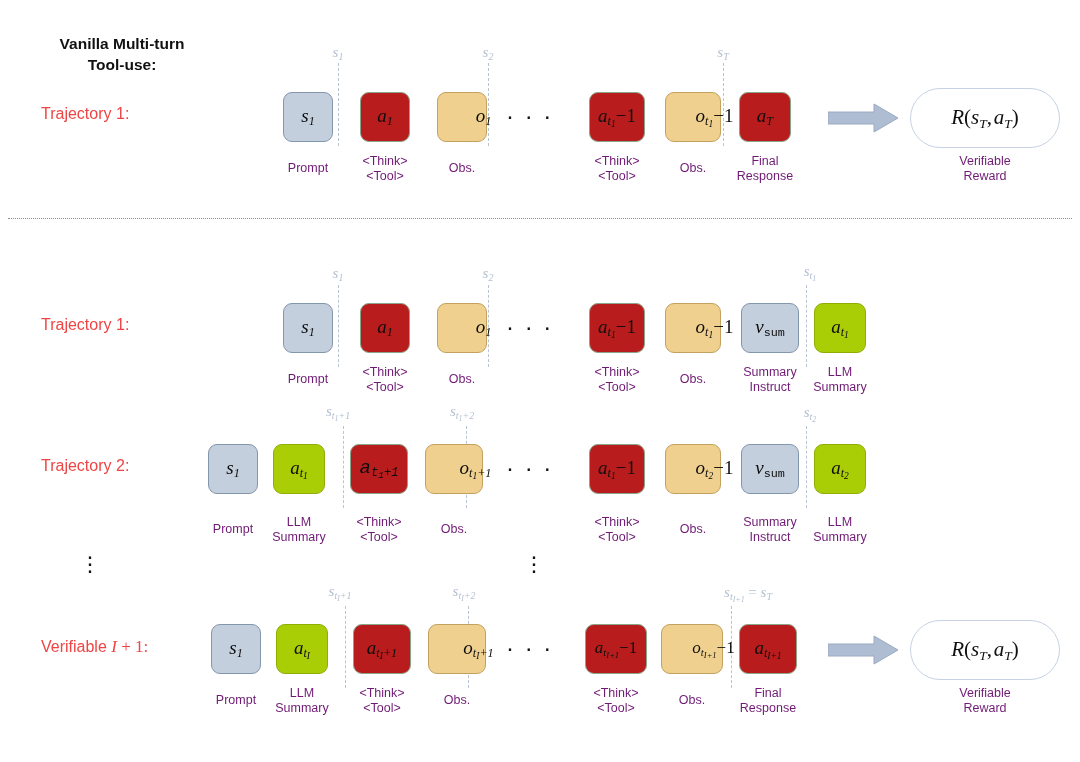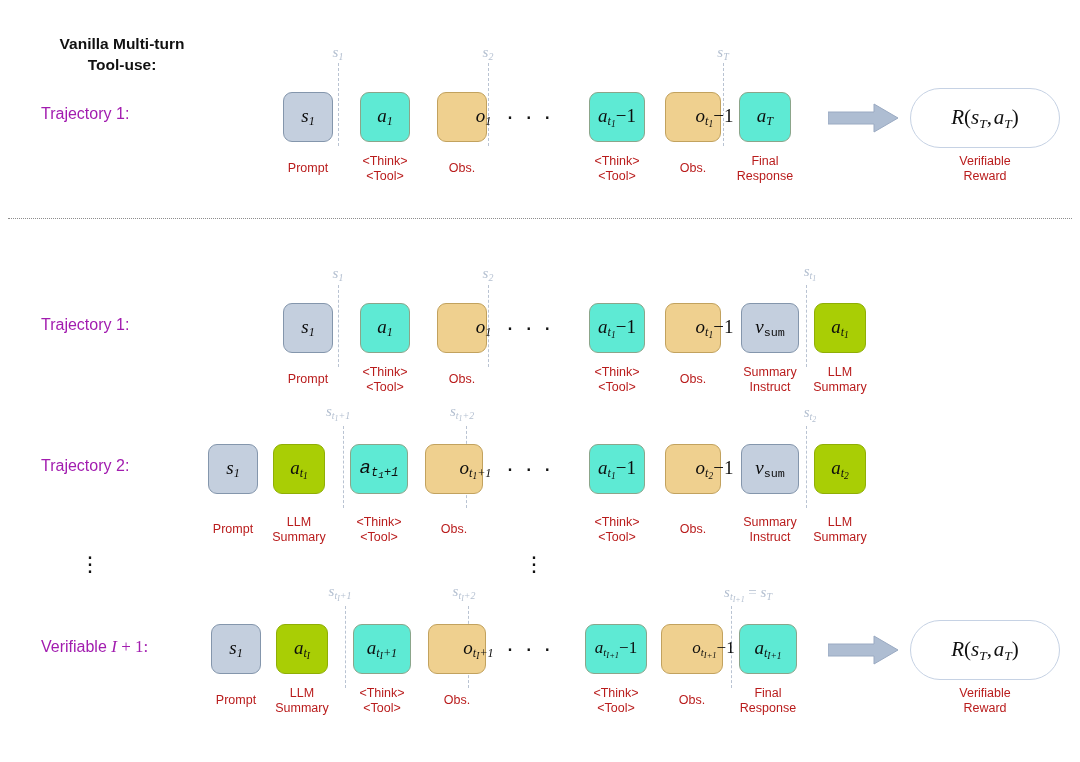--- a/index.html
+++ b/index.html
@@ -19,59 +19,59 @@
     font-weight:bold;
     font-size:15.5px;
     color:#111;
     line-height:21px;
     text-align:center;
     white-space:pre-line;
   }
   .row-label{
     position:absolute;
     font-size:16px;
-    color:#a21caf;
+    color:#ef4444;
     white-space:nowrap;
     line-height:20px;
   }
   .row-label .it{font-family:"Liberation Serif", serif;font-style:italic;font-size:17px;}
   .row-label .op{font-family:"Liberation Serif", serif;font-style:normal;font-size:17px;}
 
   
   .box{
     position:absolute;
     box-sizing:border-box;
     border-radius:9px;
     display:flex;
     align-items:center;
     justify-content:center;
     font-family:"Liberation Serif", serif;
     font-style:italic;
     font-size:19px;
     color:#0d0d0d;
   }
   .box.blue  {background:#c4cfde;border:1.3px solid #8496ac;}
-  .box.green {background:#5eead4;border:1.3px solid #8ba58a;}
+  .box.green {background:#b91c1c;border:1.3px solid #8ba58a;}
   .box.orange{background:#efd08f;border:1.3px solid #c9a košt;}
   .box.orange{background:#efd08f;border:1.3px solid #c2a25e;padding-left:43px;}
   .box.lime  {background:#a9ce05;border:1.3px solid #8fae05;}
 
   
   .m{display:inline-block;white-space:nowrap;}
   .m sub{font-size:0.64em;font-style:italic;vertical-align:-0.28em;}
   .m sub sub{font-size:0.78em;vertical-align:-0.22em;}
   .up{font-style:normal;}
   .rm{font-style:normal;font-family:"Liberation Mono", monospace;font-size:0.62em;vertical-align:-0.28em;}
 
   
   .caption{
     position:absolute;
     font-size:12.5px;
     line-height:15px;
-    color:#b91c1c;
+    color:#701a75;
     text-align:center;
     white-space:pre-line;
   }
 
   
   .divider{
     position:absolute;
     width:0;
     border-left:1.6px dashed #b9c3d2;
   }

